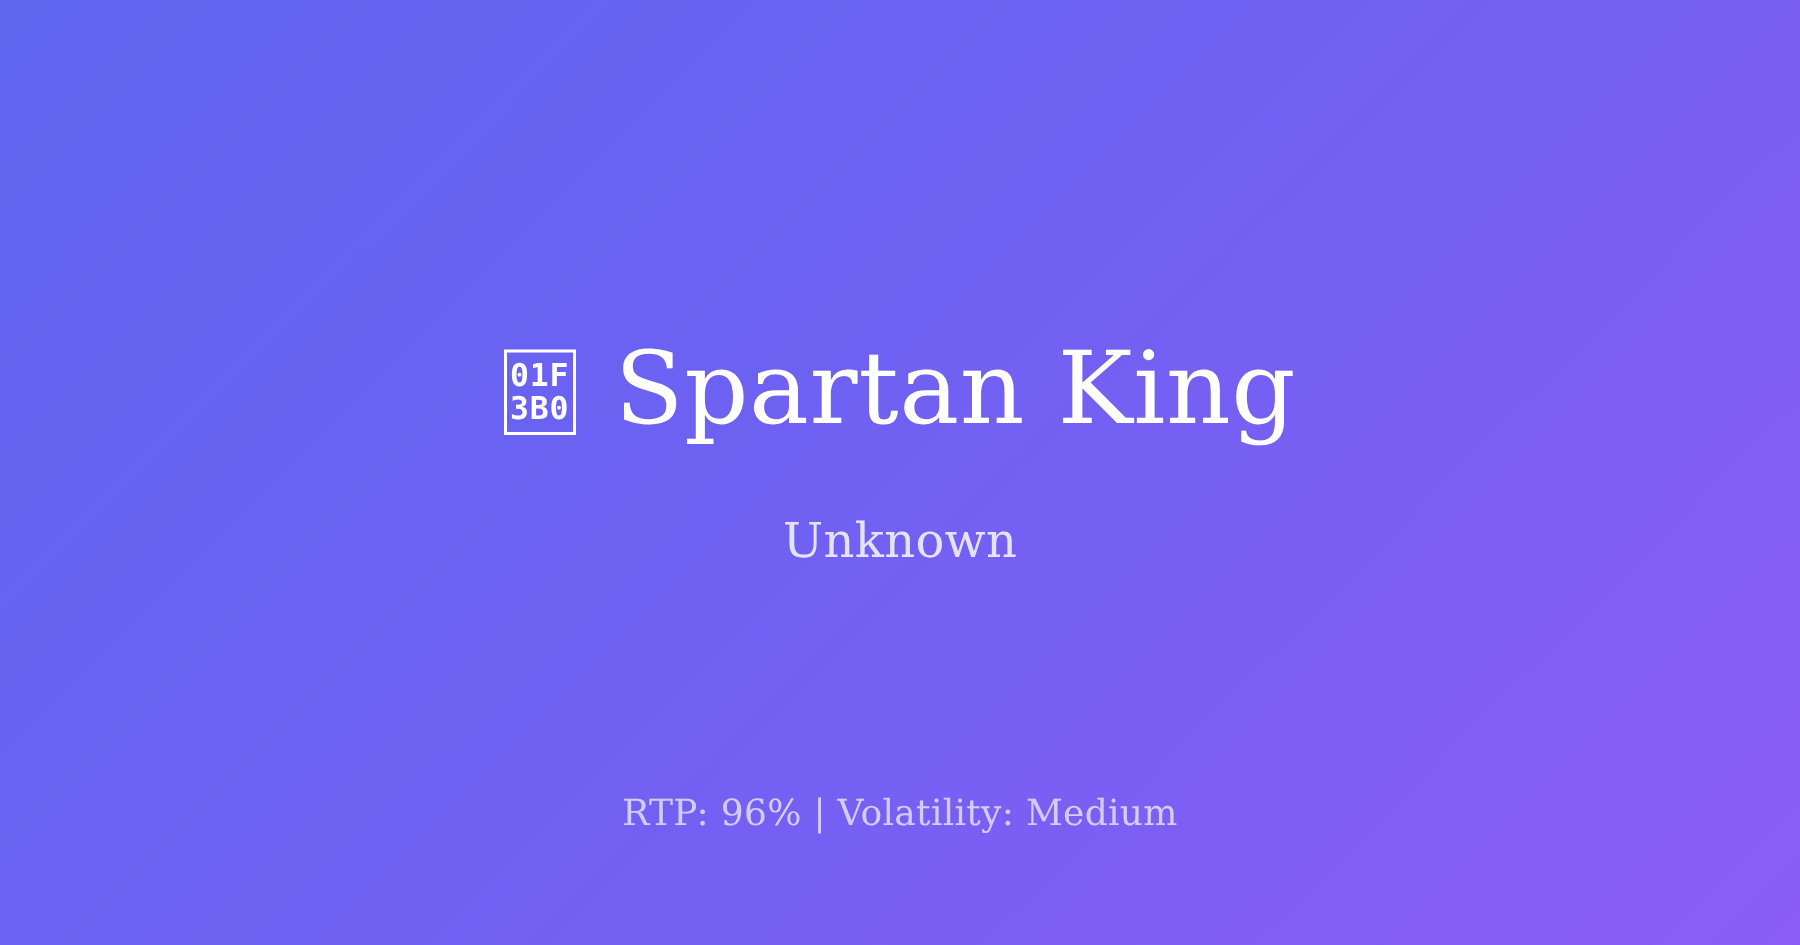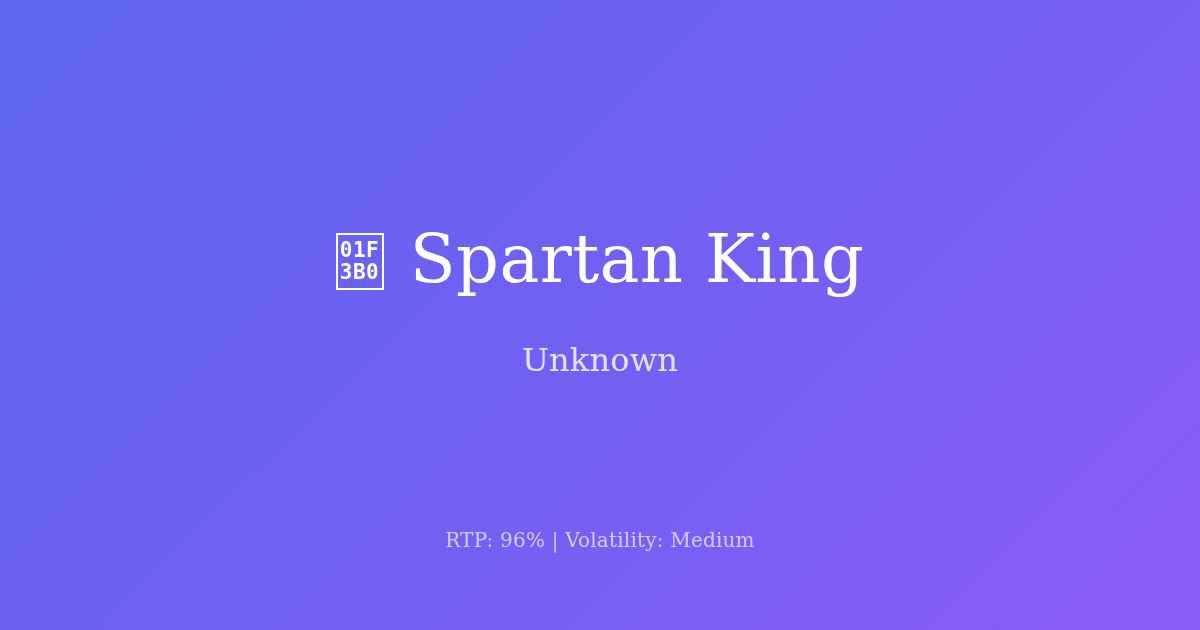--- a/index.html
+++ b/index.html
@@ -43,20 +43,21 @@
     align-items: center;
     justify-content: center;
     gap: 26px;
     line-height: 1;
   }
 
   
   #game-emoji {
     display: inline-flex;
     flex-direction: column;
+    align-items: center;
     justify-content: center;
     box-sizing: border-box;
     width: 48px;
     height: 57px;
     border: 2px solid #ffffff;
     padding: 3px 2px 2px 2px;
     font-family: "DejaVu Sans Mono", "Liberation Mono", monospace;
     font-size: 21px;
     font-weight: 700;
     letter-spacing: 0.5px;
@@ -92,21 +93,21 @@
   }
 
   
   #game-stats {
     position: absolute;
     left: 0;
     right: 0;
     top: 528px;
     text-align: center;
     font-family: "DejaVu Serif", "Liberation Serif", serif;
-    font-size: 20px;
+    font-size: 24px;
     font-weight: 400;
     color: rgba(255, 255, 255, 0.68);
     letter-spacing: 0.2px;
     white-space: nowrap;
   }
 </style>
 </head>
 <body>
 
 <div id="og-card">

